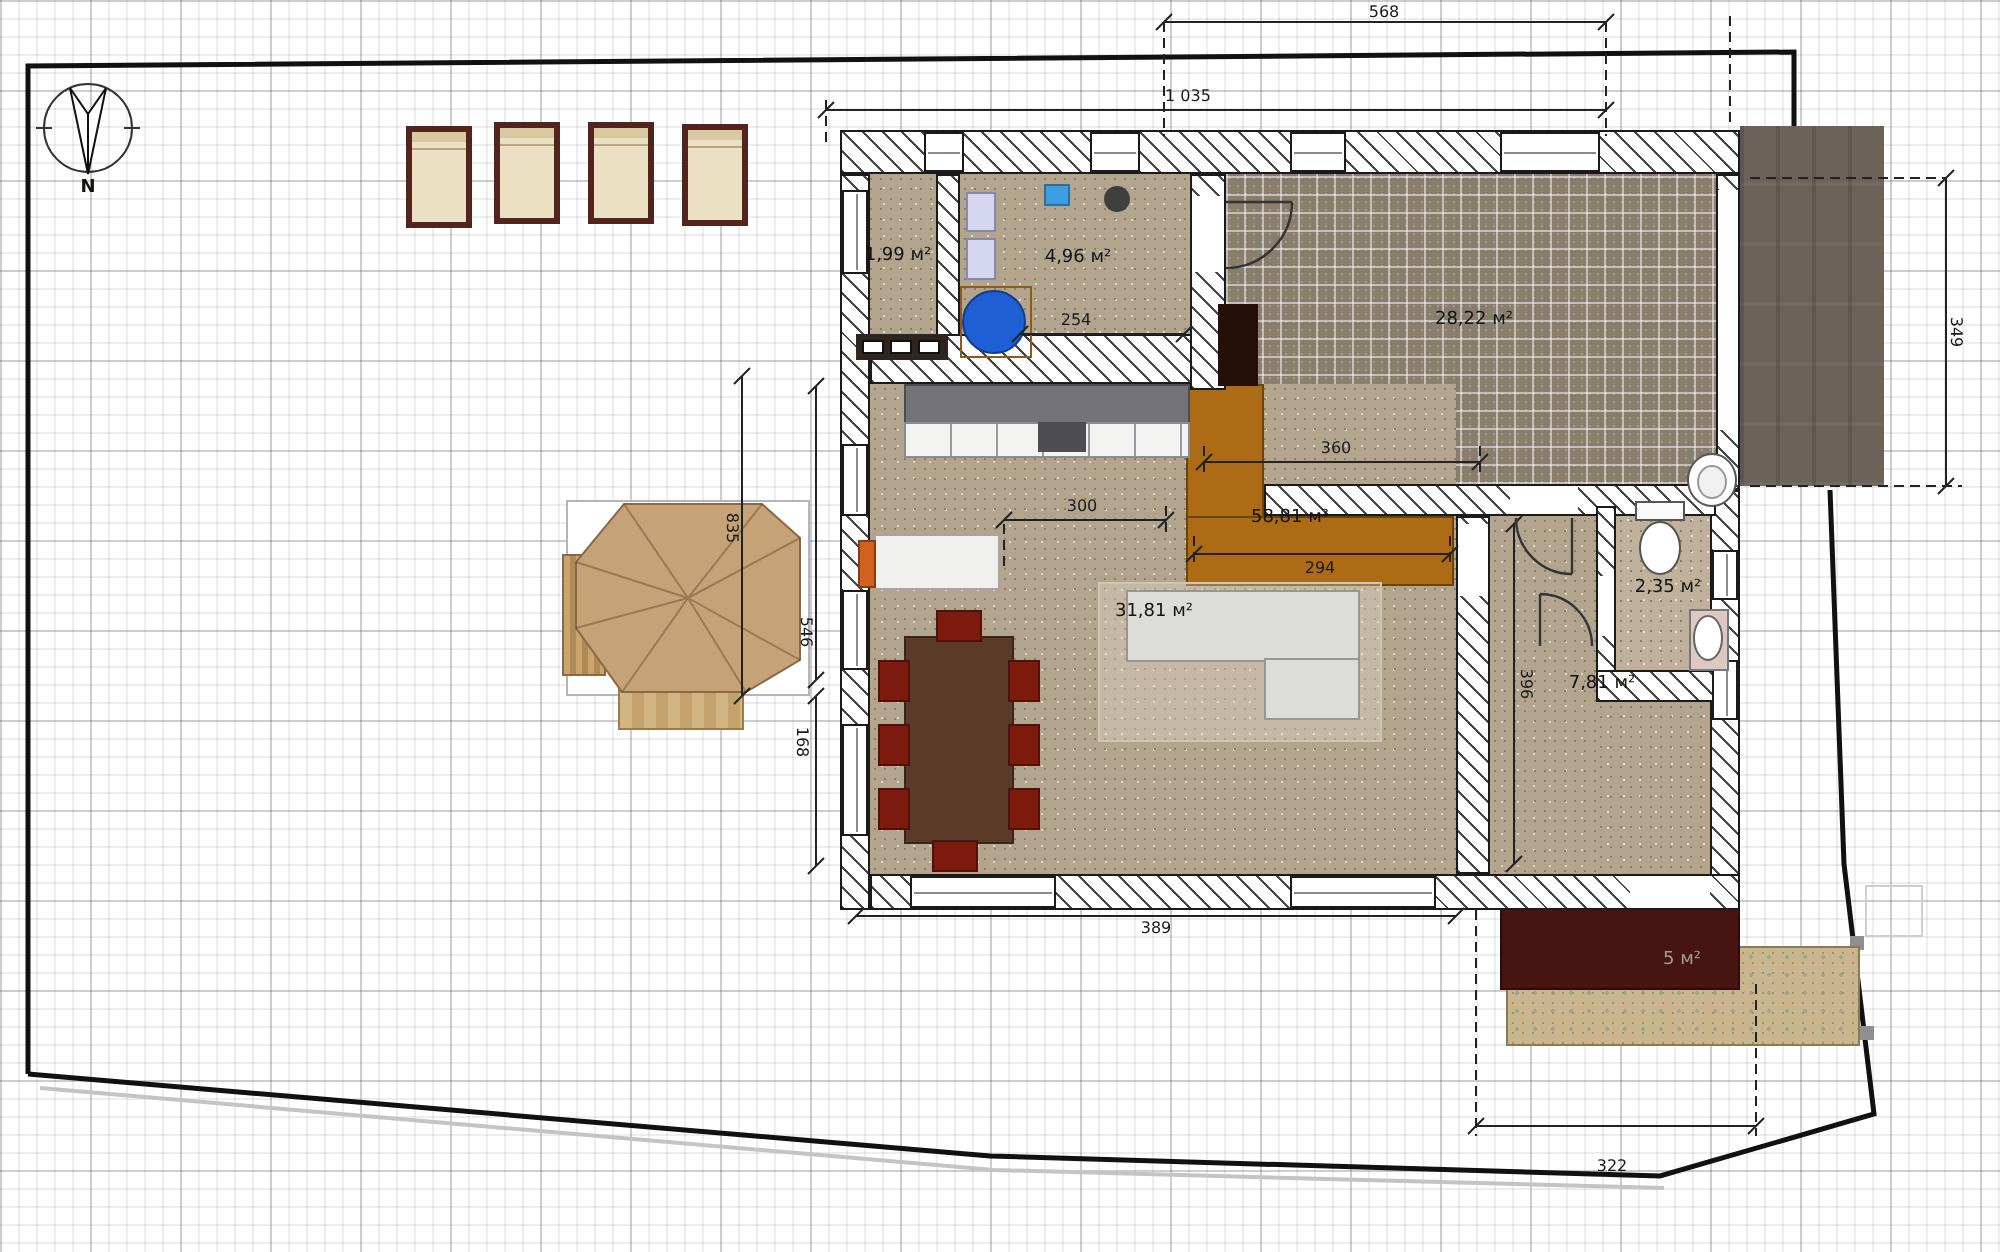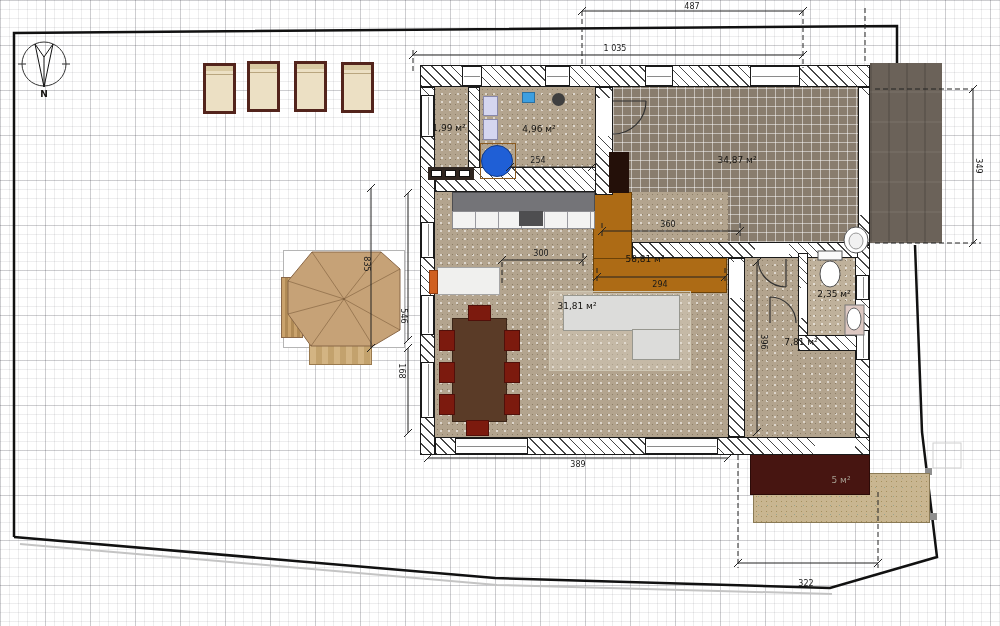--- a/index.html
+++ b/index.html
@@ -199,29 +199,29 @@
     <g>
       <circle cx="44" cy="64" r="22" fill="none" stroke="#333"></circle>
       <path d="M18,64 L26,64 M62,64 L70,64" stroke="#333"></path>
       <path d="M35,44 L44,87 L53,44 L44,57 Z" fill="#fff" stroke="#111"></path>
       <path d="M44,57 L44,87" stroke="#111"></path>
     </g>
   </svg>
 
   <div class="lbl" style="left:449px;top:128px;z-index:7">1,99 м²</div>
   <div class="lbl" style="left:539px;top:129px;z-index:7">4,96 м²</div>
-  <div class="lbl" style="left:737px;top:160px;z-index:7">34,87 м²</div>
+  <div class="lbl" style="left:737px;top:160px;z-index:7">28,22 м²</div>
   <div class="lbl" style="left:645px;top:259px;z-index:7">58,81 м²</div>
   <div class="lbl" style="left:577px;top:306px;z-index:7">31,81 м²</div>
   <div class="lbl" style="left:834px;top:294px;z-index:7">2,35 м²</div>
   <div class="lbl" style="left:801px;top:342px;z-index:7">7,81 м²</div>
   <div class="lbl muted" style="left:841px;top:480px;z-index:7">5 м²</div>
 
-  <div class="lbl dim" style="left:692px;top:6px;z-index:7">487</div>
-  <div class="lbl dim" style="left:615px;top:48px;z-index:7">1 035</div>
+  <div class="lbl dim" style="left:692px;top:6px;z-index:7">568</div>
+  <div class="lbl dim" style="left:594px;top:48px;z-index:7">1 035</div>
   <div class="lbl dim" style="left:538px;top:160px;z-index:7">254</div>
   <div class="lbl dim" style="left:668px;top:224px;z-index:7">360</div>
   <div class="lbl dim" style="left:541px;top:253px;z-index:7">300</div>
   <div class="lbl dim" style="left:660px;top:284px;z-index:7">294</div>
   <div class="lbl dim" style="left:578px;top:464px;z-index:7">389</div>
   <div class="lbl dim" style="left:806px;top:583px;z-index:7">322</div>
   <div class="lbl dim rot" style="left:366px;top:264px;z-index:7">835</div>
   <div class="lbl dim rot" style="left:403px;top:316px;z-index:7">546</div>
   <div class="lbl dim rot" style="left:401px;top:371px;z-index:7">168</div>
   <div class="lbl dim rot" style="left:763px;top:342px;z-index:7">396</div>

